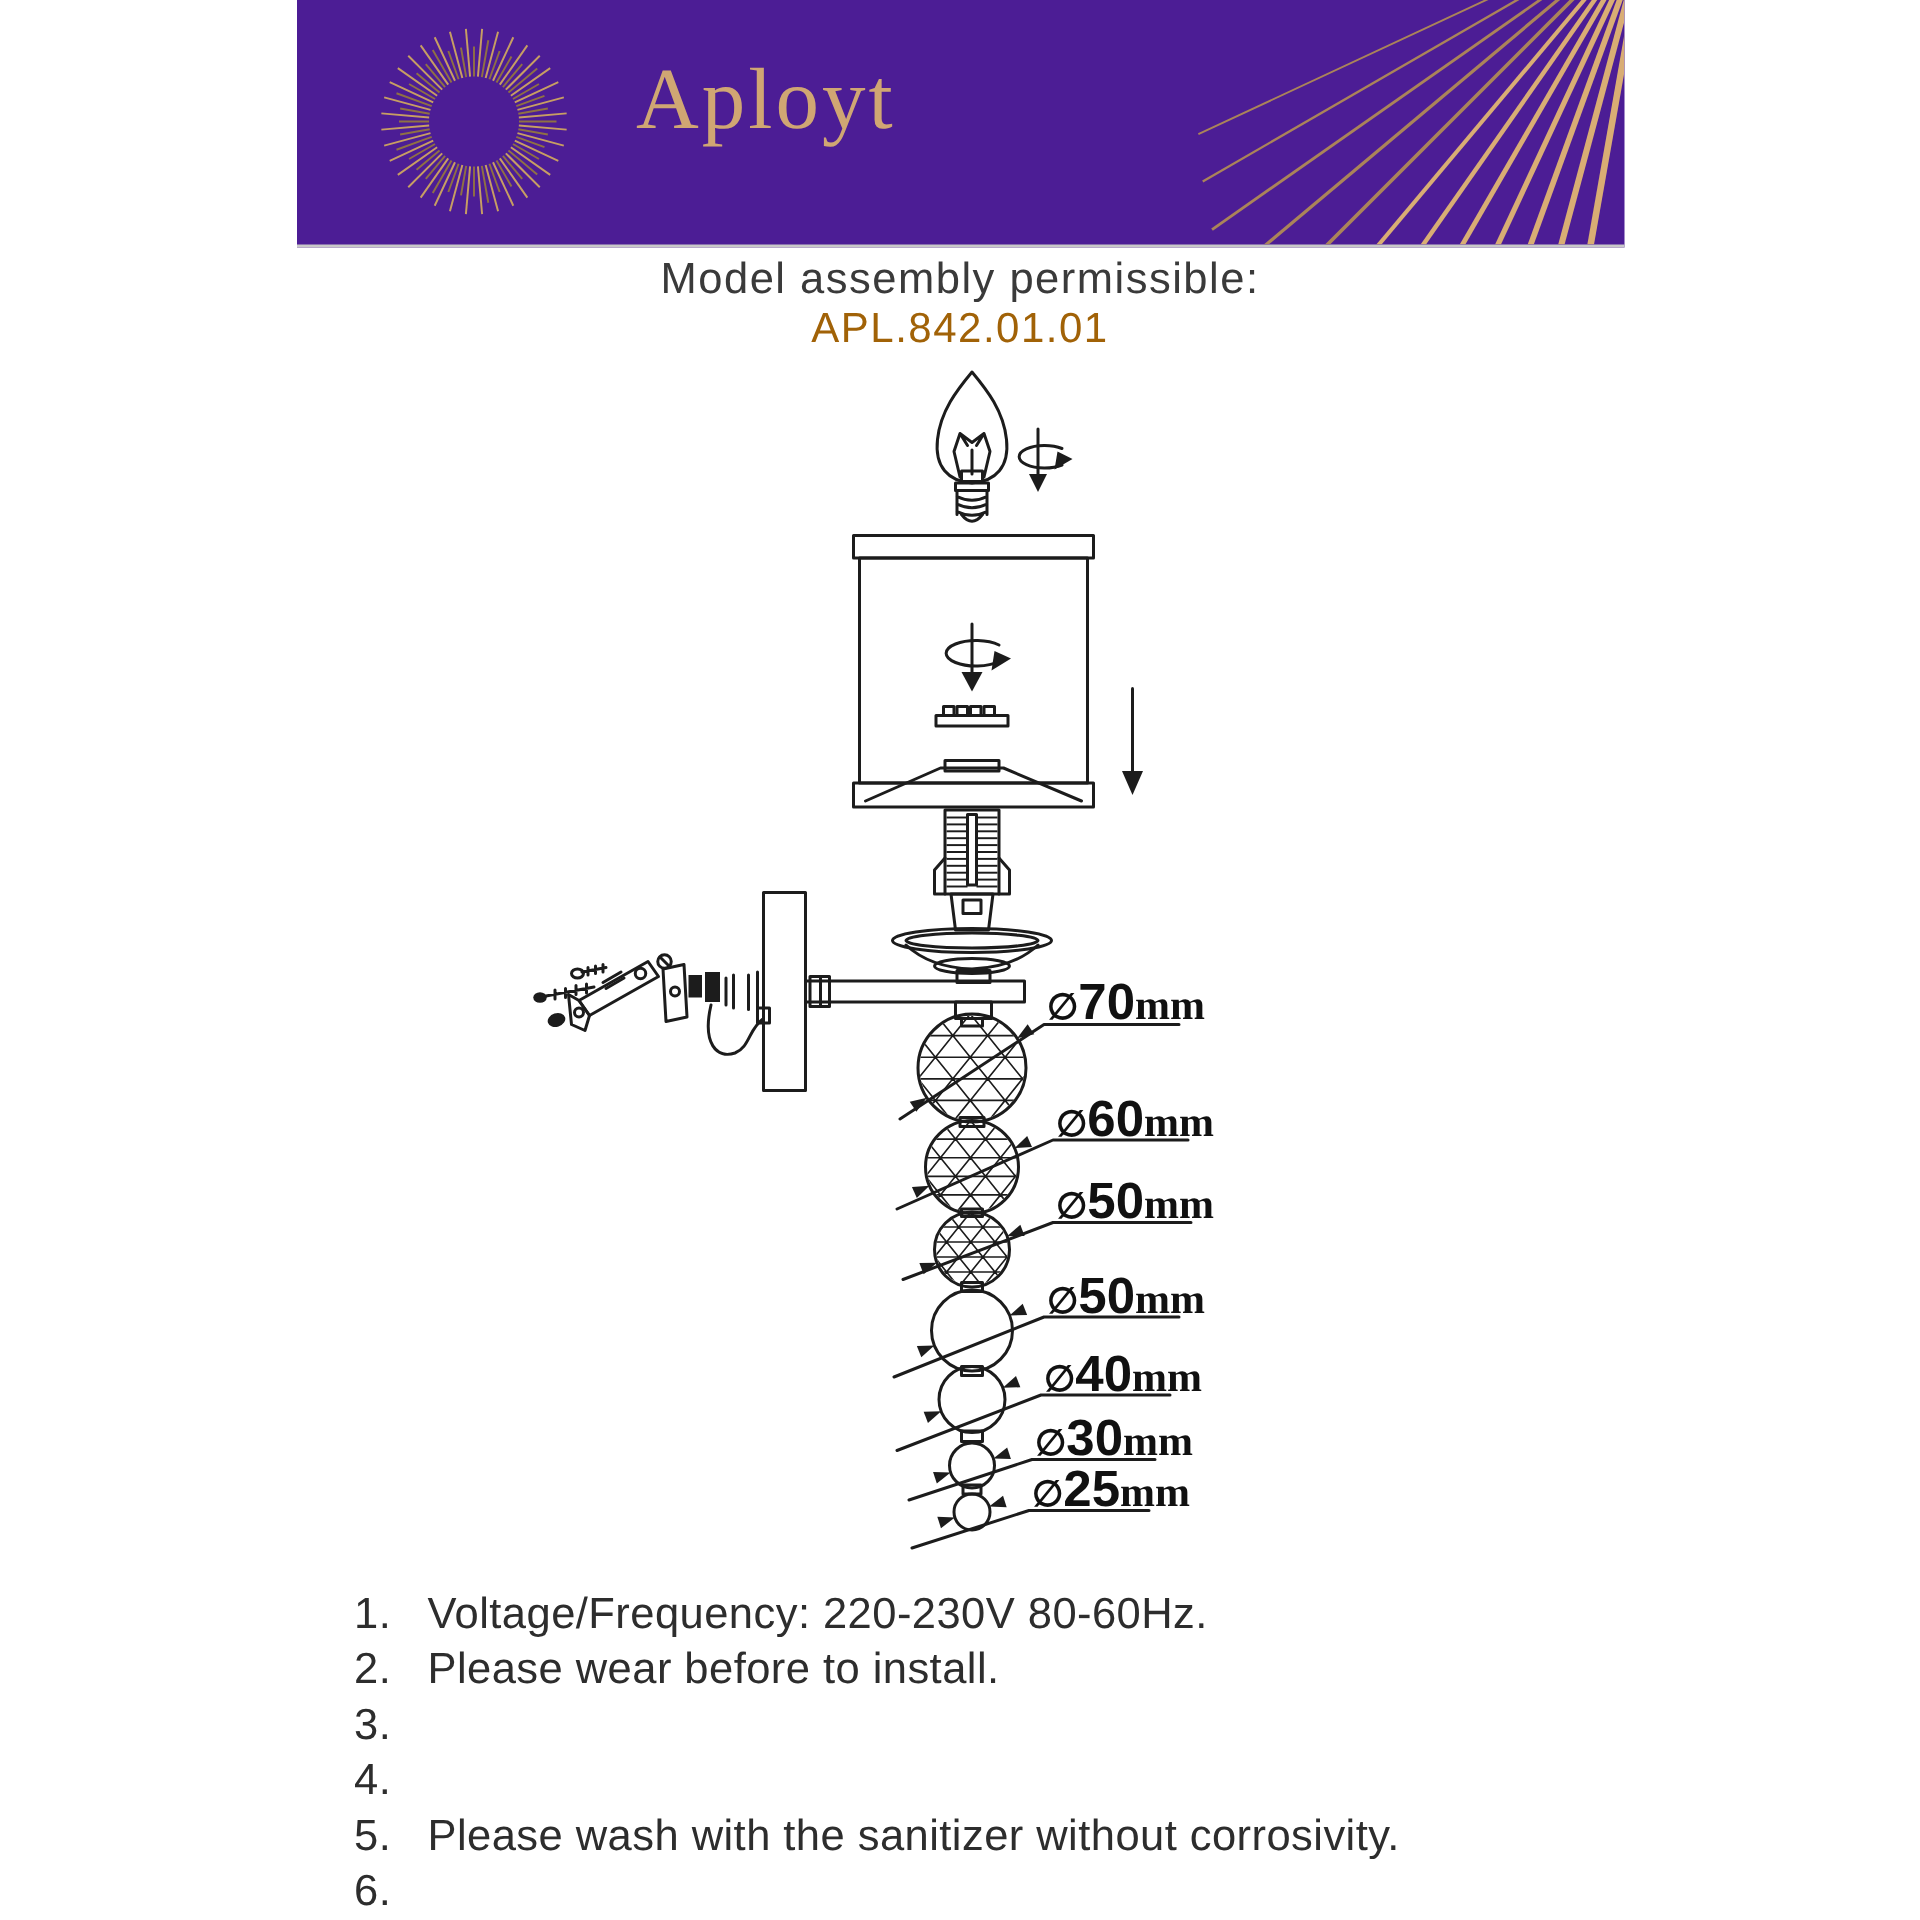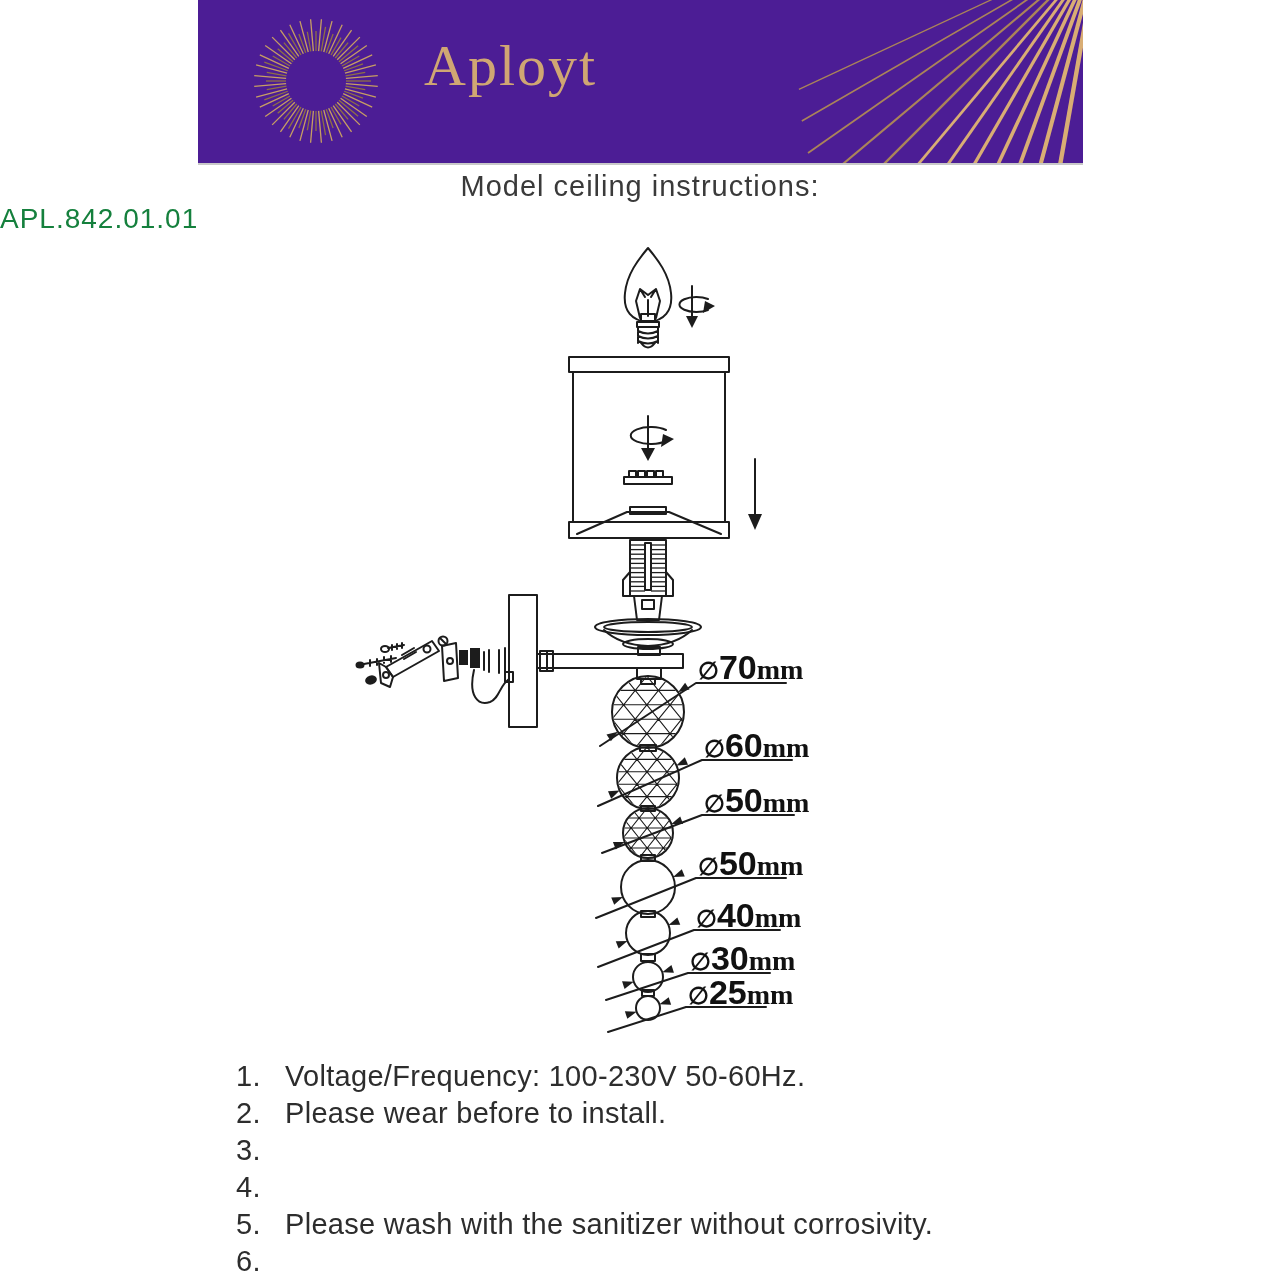--- a/index.html
+++ b/index.html
@@ -9,22 +9,22 @@
   
   .banner{position:absolute;left:198px;top:0;width:885px;height:163px;background:#4c1d95;
           border-bottom:2px solid #c9c9c9;}
   .banner svg{position:absolute;left:0;top:0;width:885px;height:163px;display:block}
   .brand{position:absolute;left:226px;top:34px;font-family:"Liberation Serif",serif;
          font-size:58px;font-weight:400;color:#d0a673;letter-spacing:2px;line-height:1.1}
 
   
   .title-line{position:absolute;left:0;top:170px;width:1280px;text-align:center;
               font-size:29px;color:#3a3a3a;letter-spacing:1px}
-  .model-line{position:absolute;left:0;top:203px;width:1280px;text-align:left;
-              font-size:28px;color:#15803d;letter-spacing:1px}
+  .model-line{position:absolute;left:0;top:203px;width:1280px;text-align:center;
+              font-size:28px;color:#a16207;letter-spacing:1px}
 
   
   #diagram{position:absolute;left:0;top:0;width:1280px;height:1280px}
   .ln{stroke:#1c1c1c;fill:none;stroke-width:2;stroke-linecap:round;stroke-linejoin:round}
   .fill{fill:#1c1c1c;stroke:none}
   .dim-sym{font-size:24px;font-weight:bold;fill:#111;font-family:"Liberation Sans",sans-serif}
   .dim-num{font-size:34px;font-weight:bold;fill:#111;font-family:"Liberation Sans",sans-serif}
   .dim-unit{font-size:28px;font-weight:bold;fill:#111;font-family:"Liberation Serif",serif}
 
   
@@ -128,21 +128,21 @@
         <line x1="900" y1="-50" x2="693.0000000000001" y2="308.5345171667576" stroke="#d9ad74" stroke-width="3.2600000000000002"></line>
         <line x1="900" y1="-50" x2="719.9646204984621" y2="336.08711727761295" stroke="#d9ad74" stroke-width="3.54"></line>
         <line x1="900" y1="-50" x2="750.1951772233571" y2="361.5853679042279" stroke="#d9ad74" stroke-width="3.8200000000000003"></line>
         <line x1="900" y1="-50" x2="783.5314297038656" y2="384.6666218300807" stroke="#d9ad74" stroke-width="4.1000000000000005"></line>
         <line x1="900" y1="-50" x2="819.7745419178782" y2="404.9811818916401" stroke="#d9ad74" stroke-width="4.38"></line>
       </g>
   </svg>
   <span class="brand">Aployt</span>
 </div>
 
-<div class="title-line">Model ceiling instructions:</div>
+<div class="title-line">Model assembly permissible:</div>
 <div class="model-line">APL.842.01.01</div>
 
 <svg id="diagram" viewBox="0 0 1280 1280">
   <defs>
       <clipPath id="fb0">
         <circle cx="648" cy="712" r="35"></circle>
       </clipPath>
       <clipPath id="fb1">
         <circle cx="648" cy="778" r="30"></circle>
       </clipPath>
@@ -329,21 +329,21 @@
     <text x="698" y="875"><tspan class="dim-sym">∅</tspan><tspan class="dim-num">50</tspan><tspan class="dim-unit">mm</tspan></text>
     <text x="696" y="927"><tspan class="dim-sym">∅</tspan><tspan class="dim-num">40</tspan><tspan class="dim-unit">mm</tspan></text>
     <text x="690" y="970"><tspan class="dim-sym">∅</tspan><tspan class="dim-num">30</tspan><tspan class="dim-unit">mm</tspan></text>
     <text x="688" y="1004"><tspan class="dim-sym">∅</tspan><tspan class="dim-num">25</tspan><tspan class="dim-unit">mm</tspan></text>
   </g>
 </svg>
 
 <ol class="ilist">
   <li>
       <span class="num">1.</span>
-      <span>Voltage/Frequency: 100-230V 50-60Hz.</span>
+      <span>Voltage/Frequency: 220-230V 80-60Hz.</span>
     </li>
   <li>
       <span class="num">2.</span>
       <span>Please wear before to install.</span>
     </li>
   <li>
       <span class="num">3.</span>
     </li>
   <li>
       <span class="num">4.</span>

